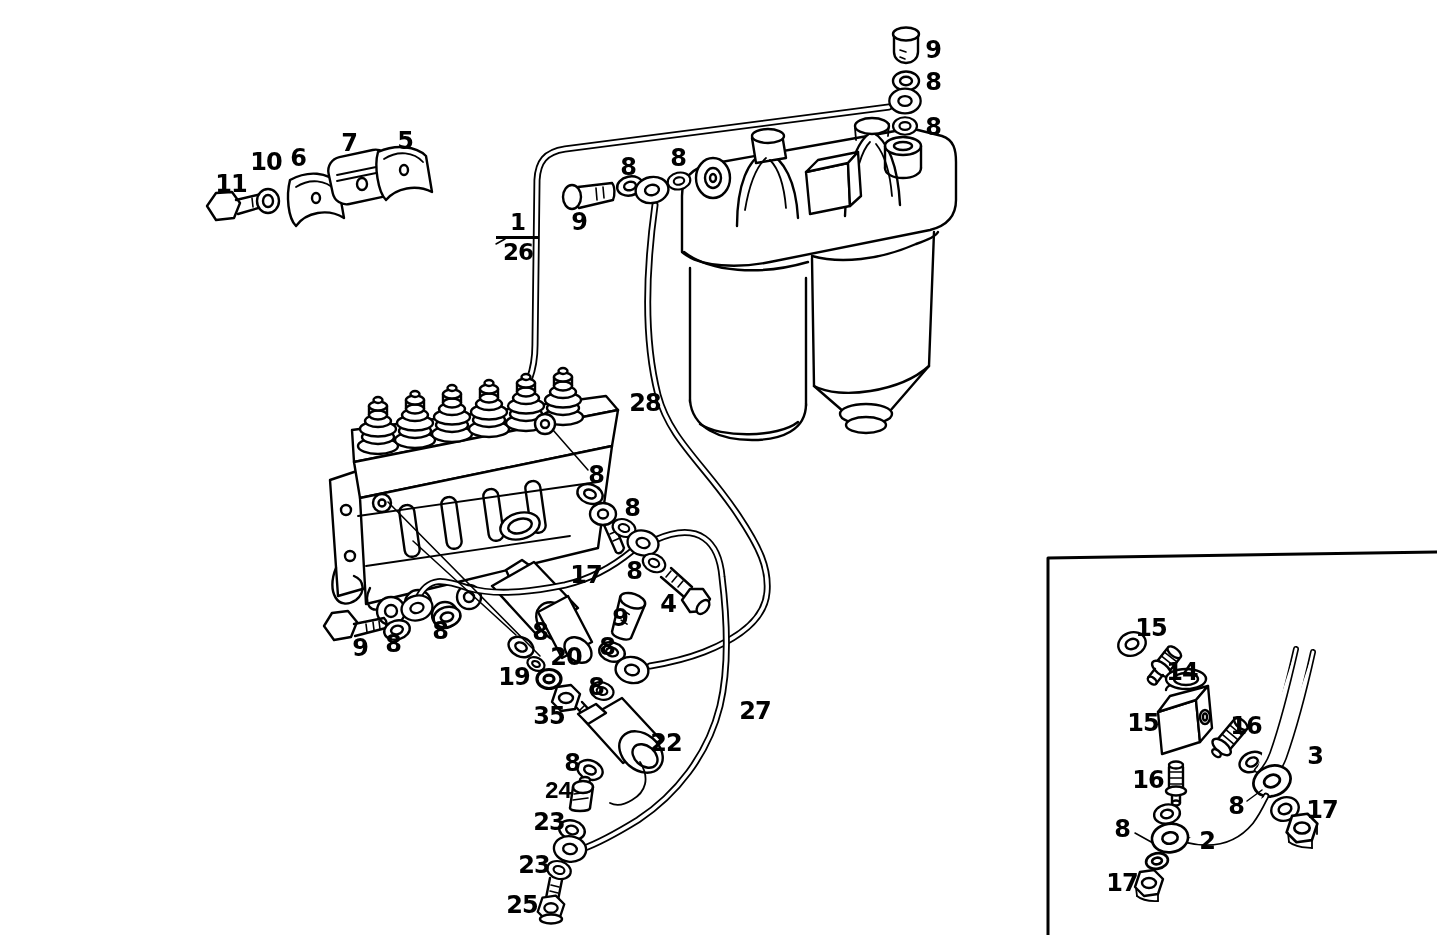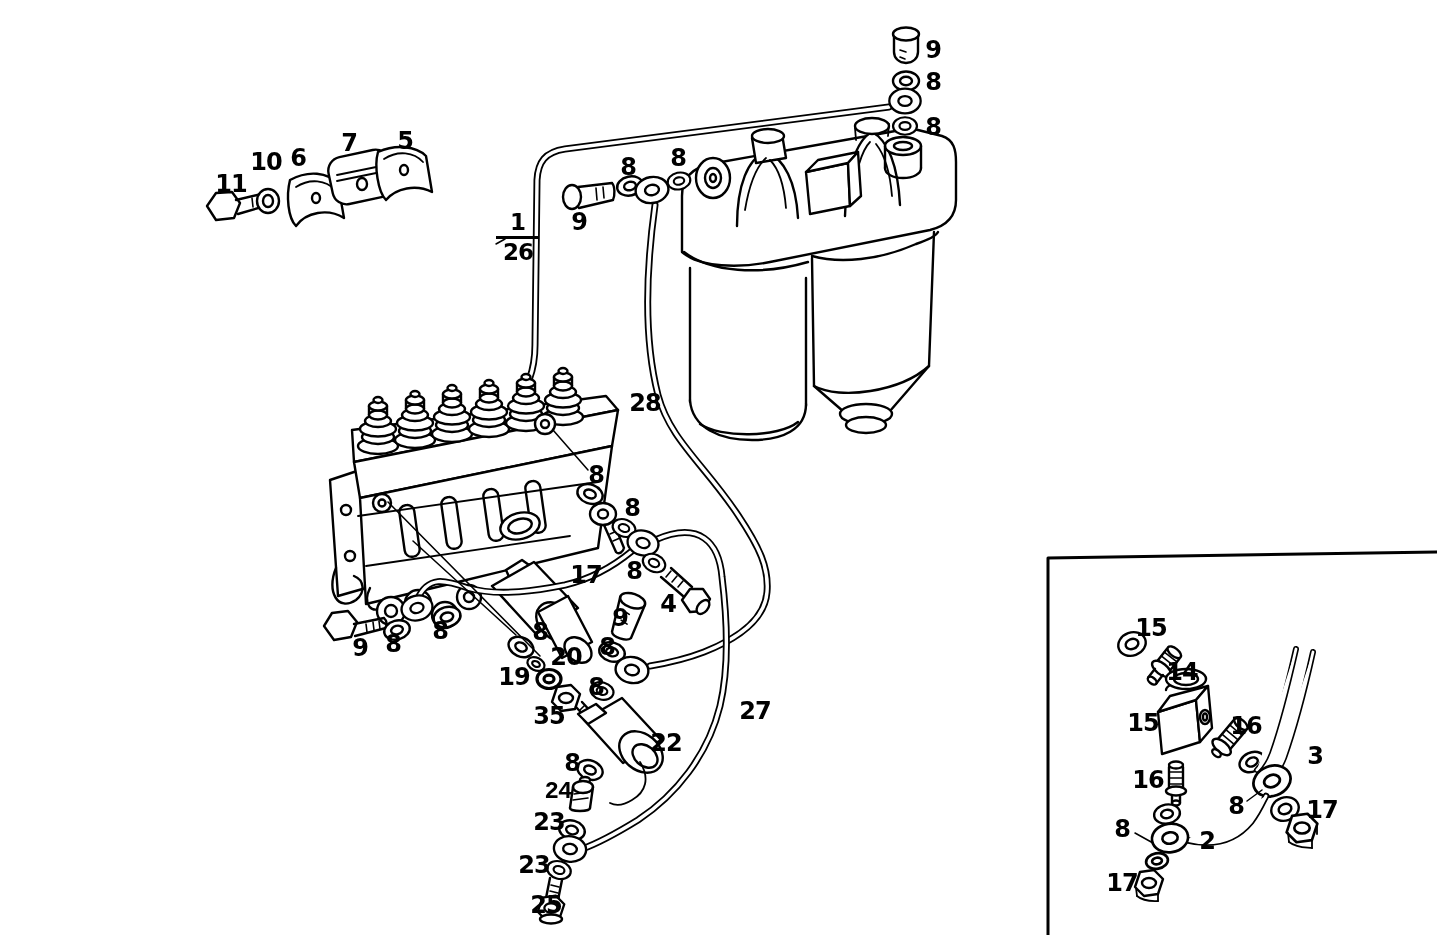--- a/index.html
+++ b/index.html
@@ -383,21 +383,21 @@
       <span class="callout" style="left: 566px; top: 657px;">20</span>
       <span class="callout" style="left: 514px; top: 677px;">19</span>
       <span class="callout" style="left: 596px; top: 687px;">8</span>
       <span class="callout" style="left: 549px; top: 716px;">35</span>
       <span class="callout" style="left: 666px; top: 743px;">22</span>
       <span class="callout" style="left: 744px; top: 711px; margin-left: 11px;">27</span>
       <span class="callout" style="left: 572px; top: 763px;">8</span>
       <span class="callout" style="left: 558px; top: 792px; font-family: Liberation Mono, monospace;">24</span>
       <span class="callout" style="left: 549px; top: 822px;">23</span>
       <span class="callout" style="left: 534px; top: 865px;">23</span>
-      <span class="callout" style="left: 546px; top: 905px; text-align: right;">25</span>
+      <span class="callout" style="left: 522px; top: 905px; text-align: right;">25</span>
       <span class="callout" style="left: 1151px; top: 628px; text-align: center;">15</span>
       <span class="callout" style="left: 1182px; top: 656px; margin-top: 16px;">14</span>
       <span class="callout" style="left: 1143px; top: 723px;">15</span>
       <span class="callout" style="left: 1246px; top: 726px;">16</span>
       <span class="callout" style="left: 1315px; top: 756px;">3</span>
       <span class="callout" style="left: 1148px; top: 780px;">16</span>
       <span class="callout" style="left: 1236px; top: 806px;">8</span>
       <span class="callout" style="left: 1322px; top: 810px;">17</span>
       <span class="callout" style="left: 1122px; top: 829px;">8</span>
       <span class="callout" style="left: 1207px; top: 841px;">2</span>

